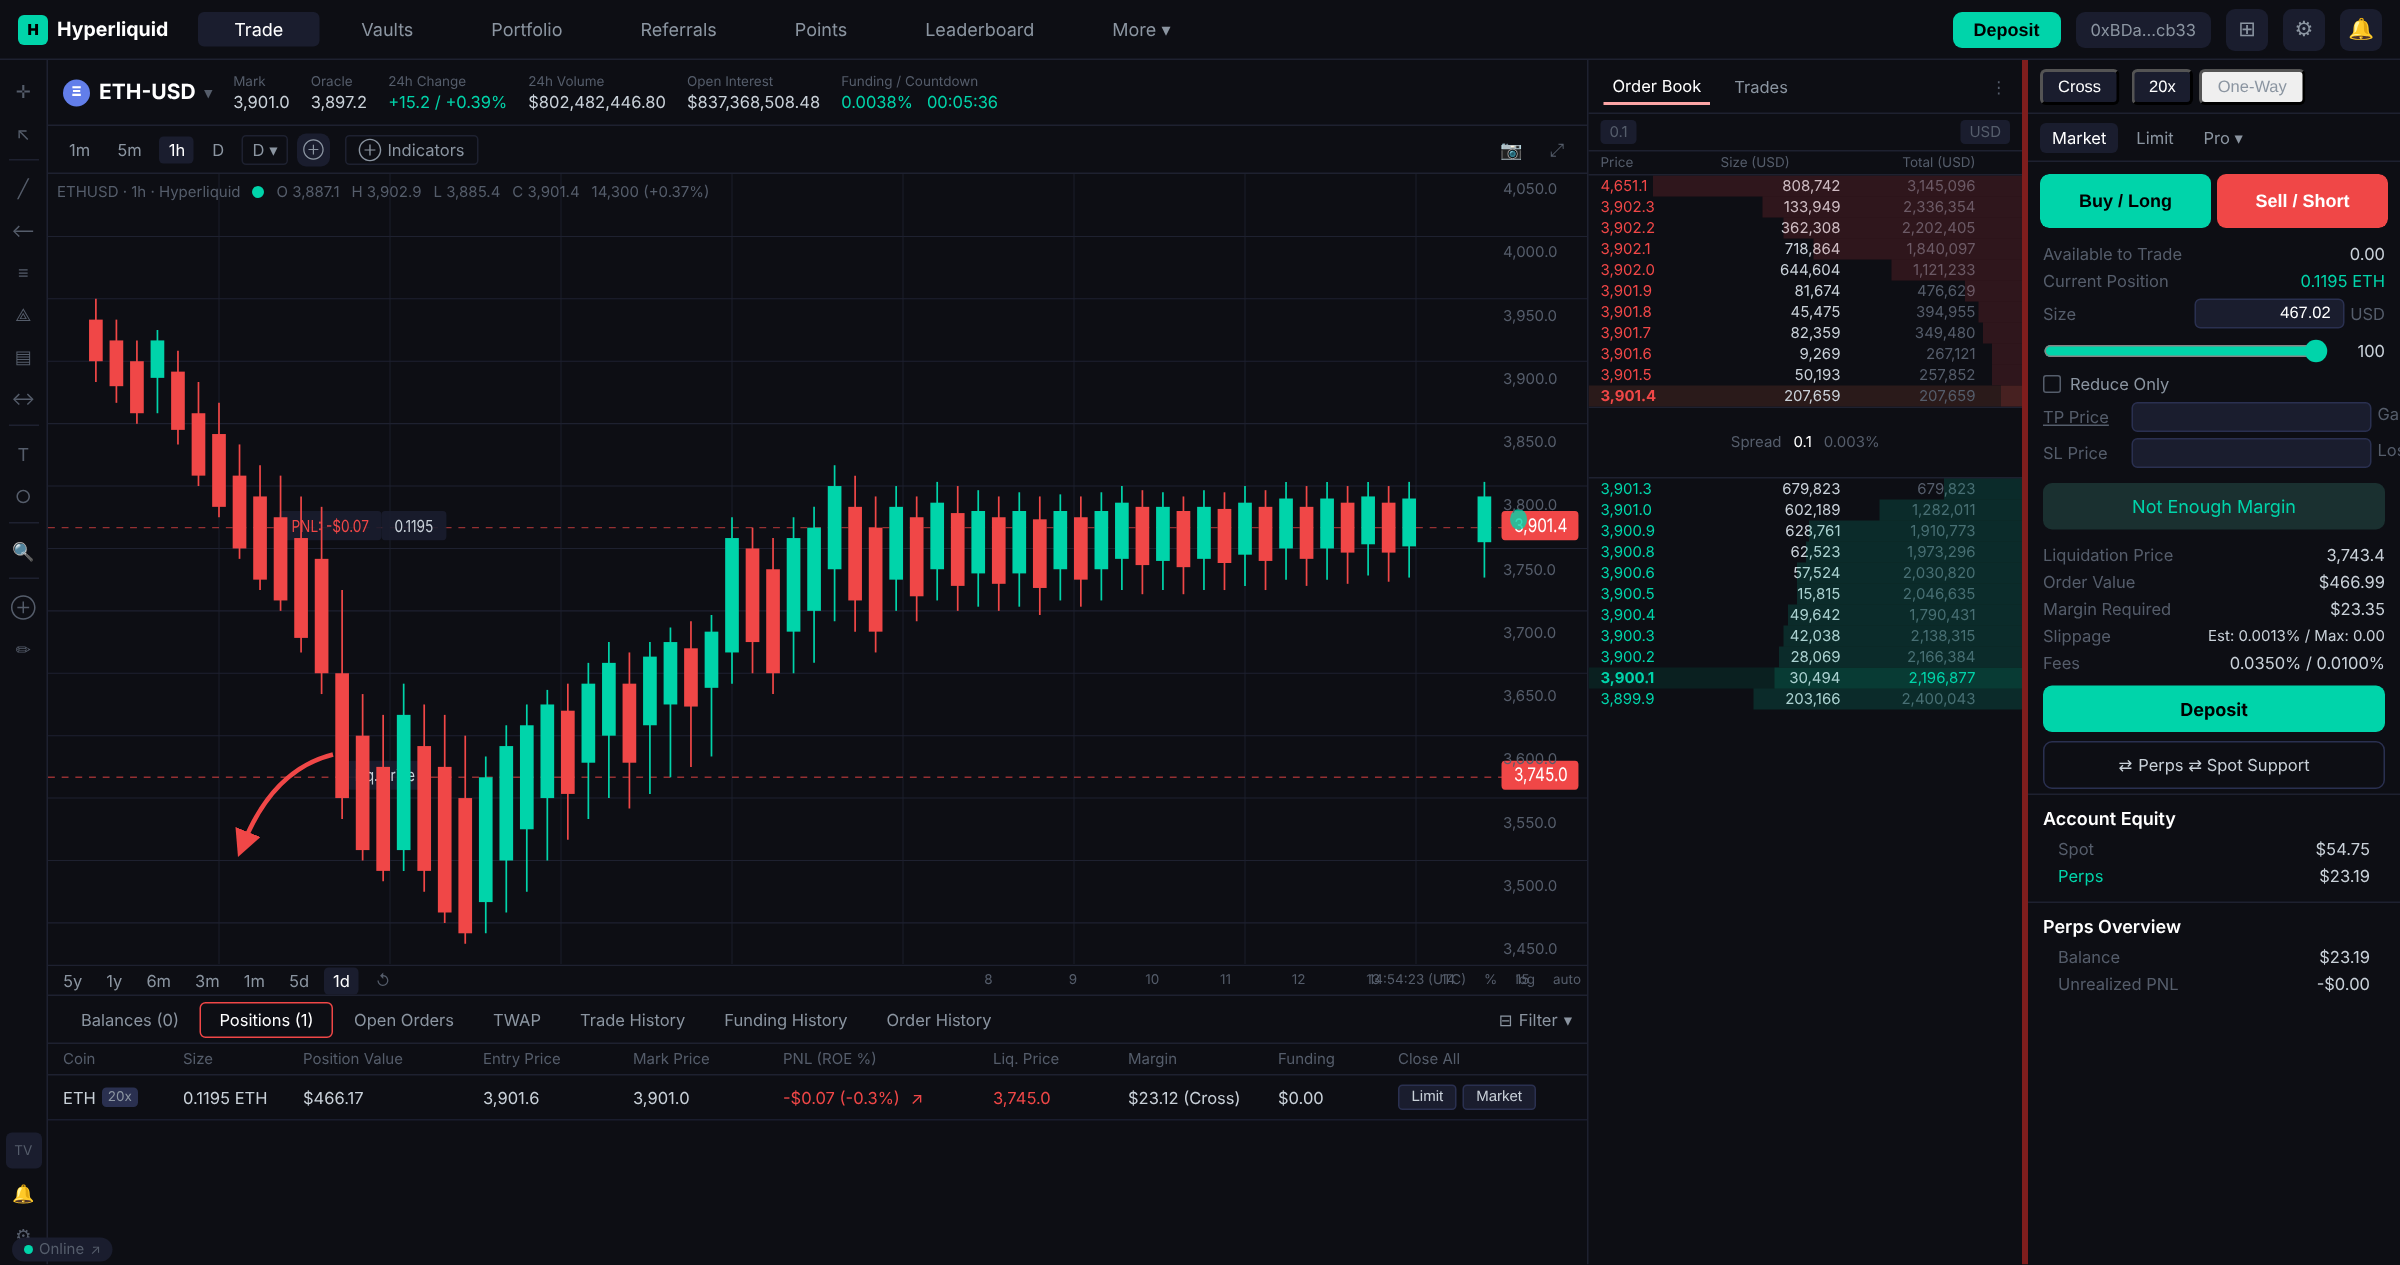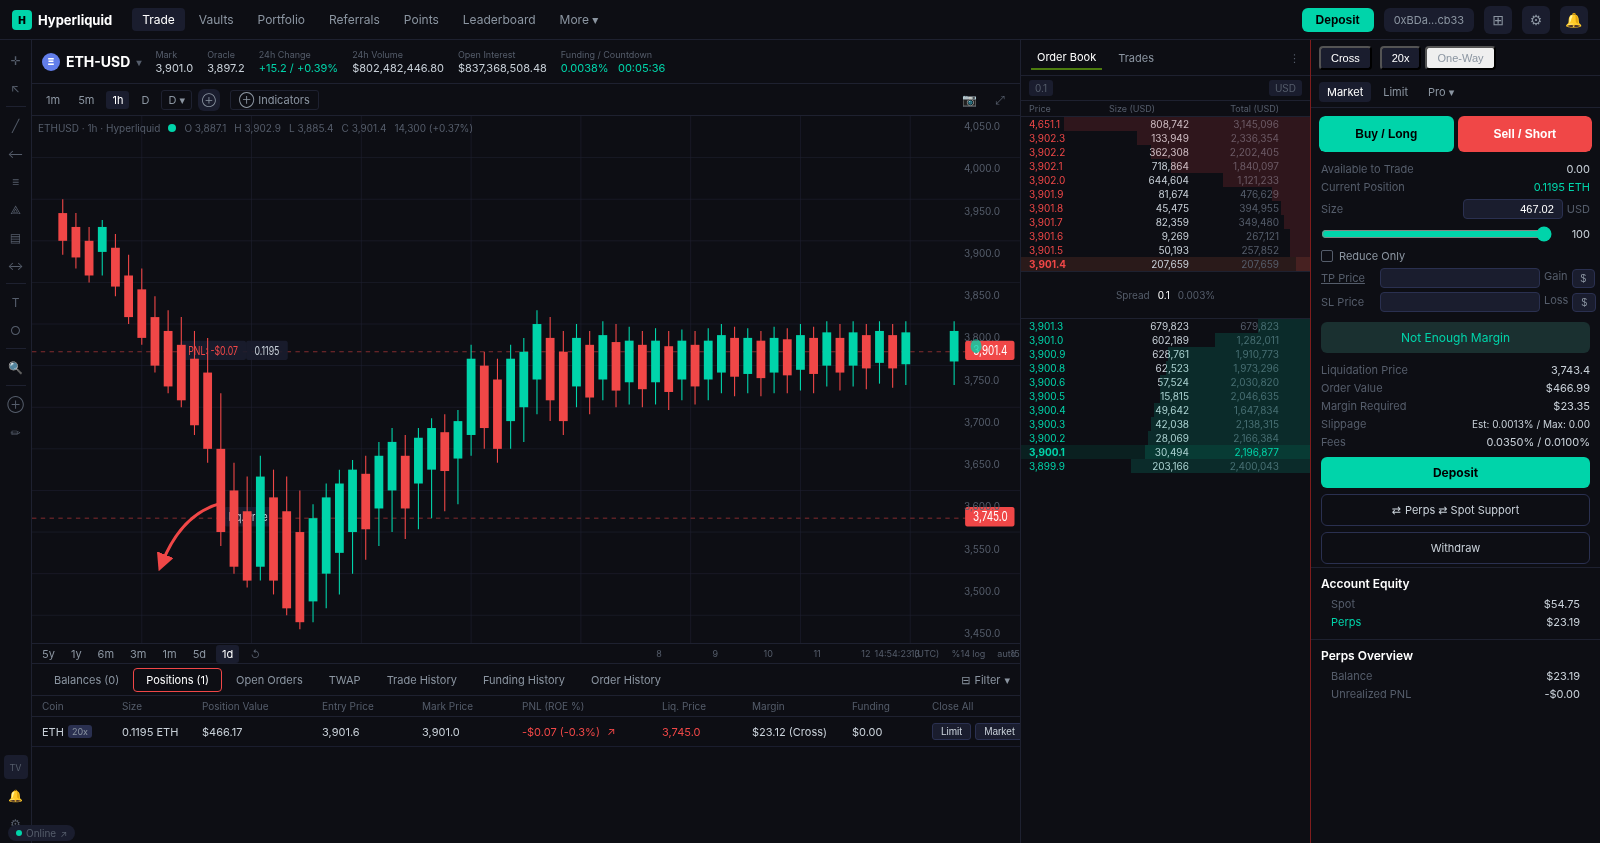--- a/index.html
+++ b/index.html
@@ -42,21 +42,21 @@
       font-size: 10px;
       color: #000;
       font-weight: 900;
     }
     .nav-links {
       display: flex;
       gap: 4px;
       flex: 1;
     }
     .nav-link {
-      padding: 4px 10px;
+      padding: 4px 24px;
       border-radius: 4px;
       color: #8b95a1;
       cursor: pointer;
       font-size: 12px;
     }
     .nav-link:hover, .nav-link.active {
       color: #fff;
       background: #1a1d2e;
     }
     .nav-right {
@@ -403,21 +403,21 @@
       padding: 0 10px;
       border-bottom: 1px solid #1e2130;
       gap: 10px;
     }
     .ob-tab {
       color: #8b95a1;
       cursor: pointer;
       font-size: 11px;
       padding: 4px 6px;
     }
-    .ob-tab.active { color: #fff; border-bottom: 2px solid #4d7c0f; }
+    .ob-tab.active { color: #fff; border-bottom: 2px solid #fca5a5; }
     .ob-options {
       margin-left: auto;
       color: #555d6b;
       cursor: pointer;
     }
     .ob-subheader {
       display: flex;
       align-items: center;
       padding: 4px 8px;
       gap: 8px;
@@ -480,23 +480,23 @@
       padding: 17px 8px;
       border-top: 1px solid #1e2130;
       border-bottom: 1px solid #1e2130;
       font-size: 10px;
       color: #555d6b;
     }
     .ob-spread .spread-label { color: #fff; }
 
     
     .trading-panel {
-      width: 290px;
+      width: 252px;
       background: #0d0e14;
-      border-left: 1px solid #7f1d1d;
+      border-left: 4px solid #7f1d1d;
       display: flex;
       flex-direction: column;
       overflow-y: auto;
     }
     .tp-header {
       display: flex;
       align-items: center;
       height: 36px;
       padding: 0 8px;
       gap: 4px;
@@ -1267,21 +1267,21 @@
       </div>
       <div class="ob-row bid">
         <span class="price">3,900.5</span>
         <span class="size" style="text-align:right;">15,815</span>
         <span class="total">2,046,635</span>
         <div class="ob-bar bid" style="width:52%;"></div>
       </div>
       <div class="ob-row bid">
         <span class="price">3,900.4</span>
         <span class="size" style="text-align:right;">49,642</span>
-        <span class="total">1,647,834</span>
+        <span class="total">1,790,431</span>
         <div class="ob-bar bid" style="width:54%;"></div>
       </div>
       <div class="ob-row bid">
         <span class="price">3,900.3</span>
         <span class="size" style="text-align:right;">42,038</span>
         <span class="total">2,138,315</span>
         <div class="ob-bar bid" style="width:55%;"></div>
       </div>
       <div class="ob-row bid">
         <span class="price">3,900.2</span>
@@ -1390,21 +1390,20 @@
     <div class="liq-row">
       <span class="liq-label">Fees</span>
       <span class="liq-value">0.0350% / 0.0100%</span>
     </div>
 
     <div class="deposit-full-btn">Deposit</div>
     <div class="transfer-btn">
       <span>⇄</span>
       <span>Perps ⇄ Spot Support</span>
     </div>
-    <div class="withdraw-btn">Withdraw</div>
 
     <div class="account-section">
       <div class="account-title">Account Equity</div>
       <div class="tp-row">
         <span class="tp-label">Spot</span>
         <span class="tp-value">$54.75</span>
       </div>
       <div class="tp-row">
         <span class="tp-label" style="color:#00d4aa;cursor:pointer;">Perps</span>
         <span class="tp-value">$23.19</span>

